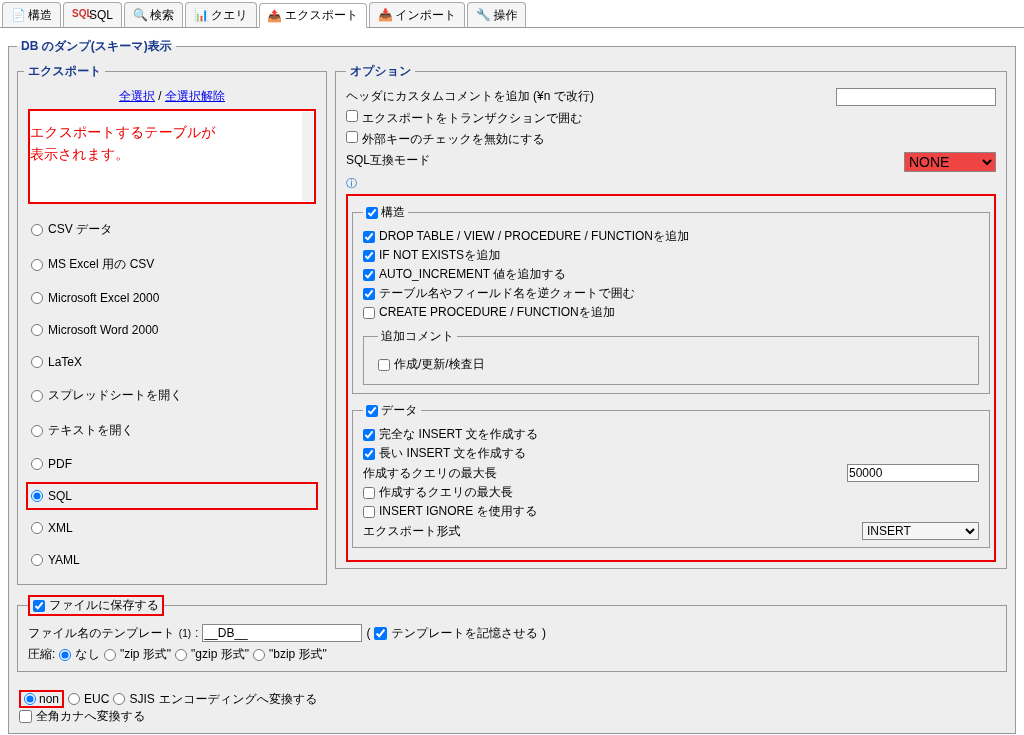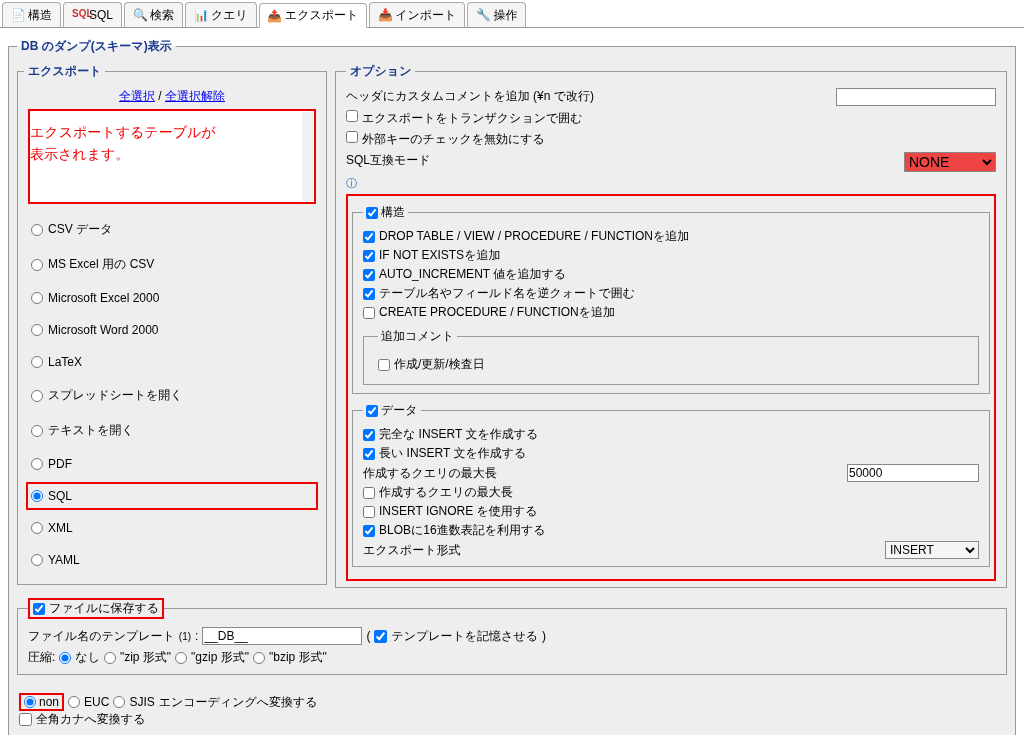--- a/index.html
+++ b/index.html
@@ -48,21 +48,21 @@
     .inner-fieldset { border: 1px solid #999; margin: 4px 0 8px; padding: 6px 10px; background: #eee; }
     .inner-legend { padding: 0 3px; font-size: 12px; }
     .inner-legend input { margin-right: 3px; width: 12px; height: 12px; vertical-align: middle; }
     .chk-row { padding: 1px 0; font-size: 12px; display: flex; align-items: center; }
     .chk-row input { margin-right: 4px; width: 12px; height: 12px; }
     .sub-fieldset { border: 1px solid #999; margin: 6px 0 2px; padding: 10px 14px; }
     .sub-legend { padding: 0 3px; font-size: 12px; }
     .val-row { display: flex; align-items: center; padding: 1px 0; font-size: 12px; }
     .val-row span, .val-row .chk-lbl { flex: 1; }
     .val-row input[type="text"] { width: 132px; border: 1px solid #888; padding: 1px; font-size: 12px; }
-    .val-row select { width: 94px; border: 1px solid #888; background: #f5f5f5; font-size: 12px; }
+    .val-row select { width: 117px; border: 1px solid #888; background: #f5f5f5; font-size: 12px; }
     .highlight-box { border: 2px solid #e00; padding: 4px; margin-top: 3px; }
     
     
     .bottom-fieldset { border: 1px solid #999; padding: 6px 10px; background: #eee; margin-top: 10px; }
     .bottom-legend { padding: 0 3px; font-size: 12px; border: 2px solid #e00; display: inline-block; }
     .bottom-legend input { margin-right: 4px; width: 12px; height: 12px; vertical-align: middle; }
     .btm-row { padding: 2px 0; font-size: 12px; display: flex; align-items: center; gap: 4px; flex-wrap: wrap; }
     .btm-row input[type="text"] { border: 1px solid #888; padding: 1px; width: 160px; font-size: 12px; }
     .enc-box { display: inline-flex; align-items: center; gap: 3px; border: 2px solid #e00; padding: 0 3px; }
     
@@ -248,24 +248,20 @@
                 <span>作成するクエリの最大長</span>
                 <input type="text" value="50000" style="">
               </div>
             <div class="chk-row">
                 <input type="checkbox" style="">
                 <span>作成するクエリの最大長</span>
               </div>
             <div class="chk-row">
                 <input type="checkbox" style="">
                 <span>INSERT IGNORE を使用する</span>
-              </div>
-            <div class="chk-row">
-                <input type="checkbox" checked="" style="">
-                <span>BLOBに16進数表記を利用する</span>
               </div>
             <div class="val-row">
                 <span>エクスポート形式</span>
                 <select><option>INSERT</option></select>
               </div>
           </fieldset>
         </div>
       </fieldset>
     </div>
   </div>

